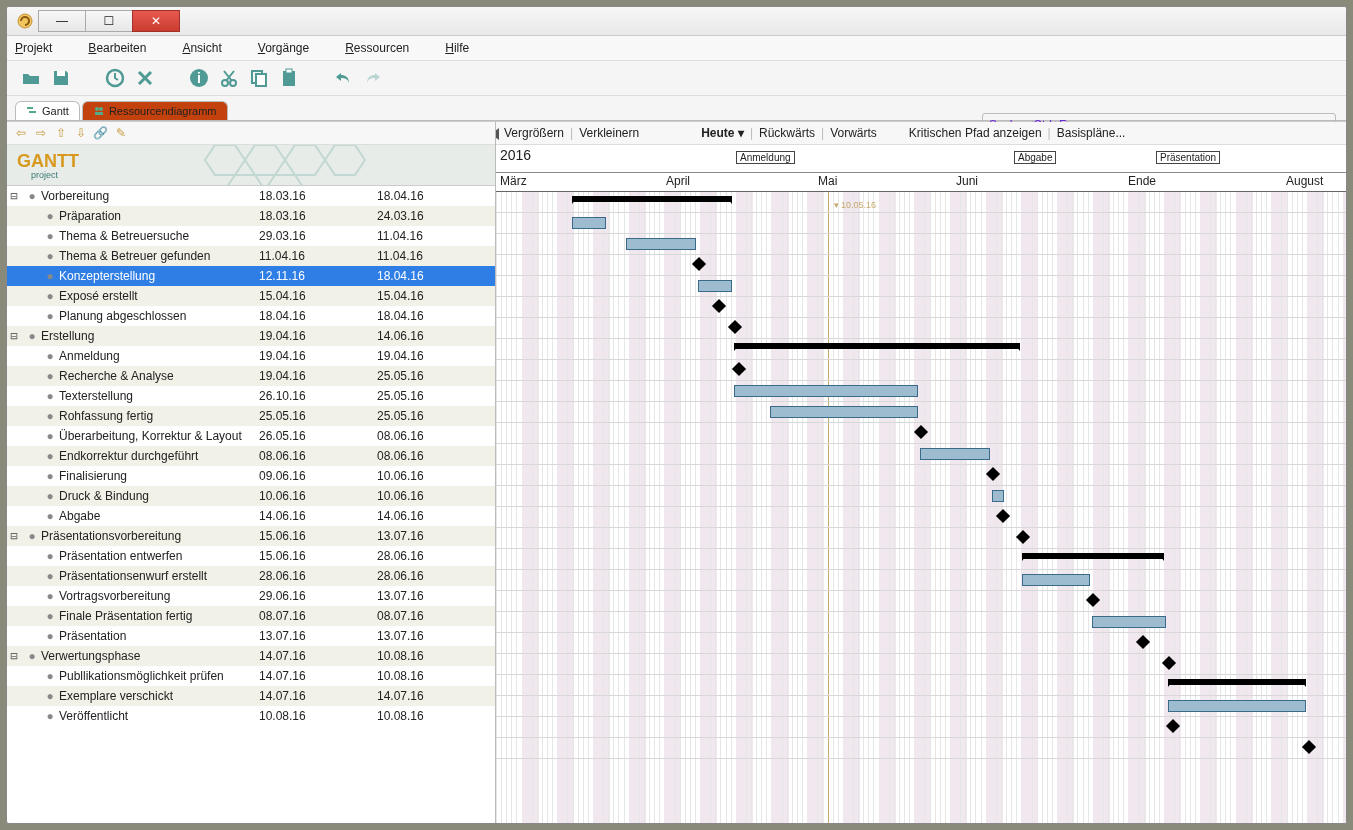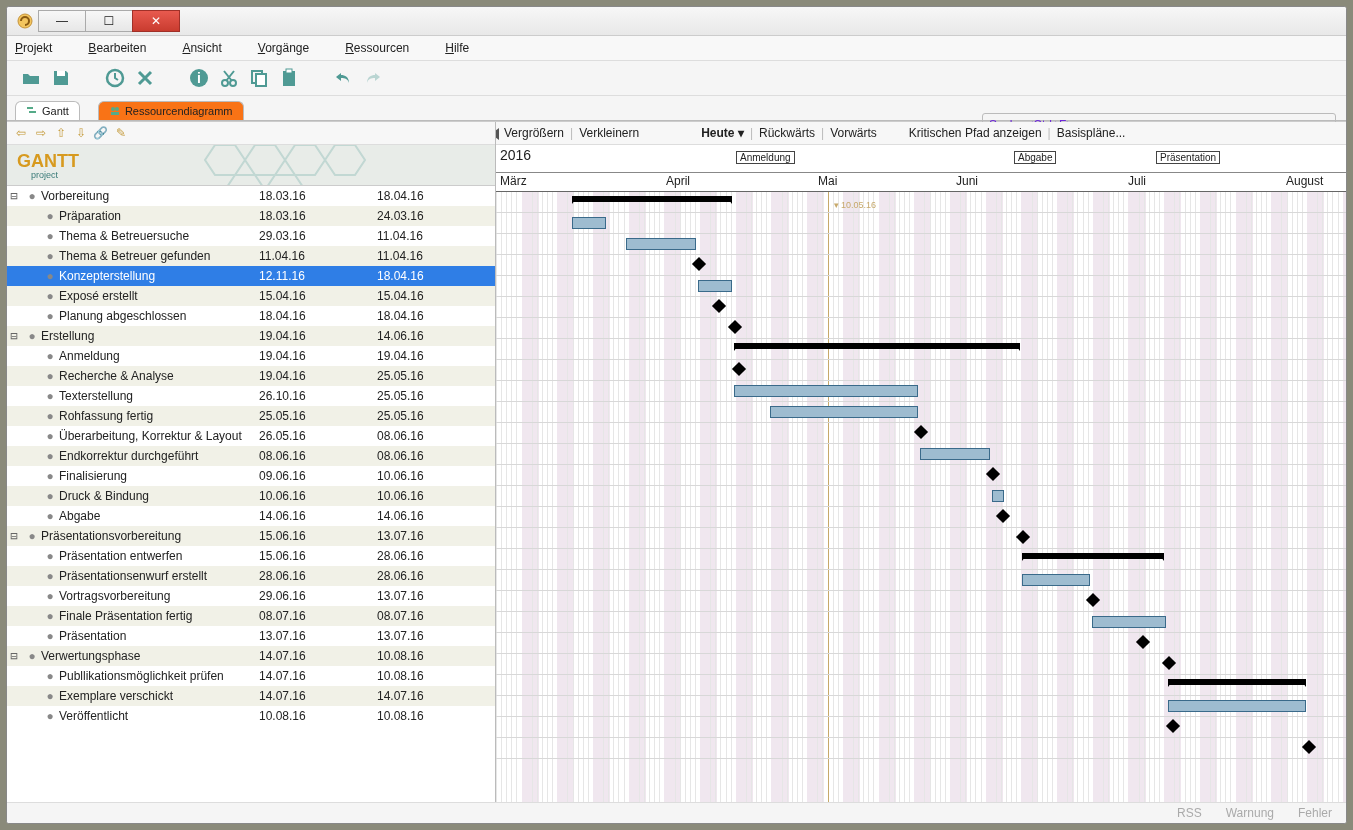--- a/index.html
+++ b/index.html
@@ -12,21 +12,21 @@
 .winbtn.close{background:linear-gradient(#e85a4f,#c93c2f);color:#fff;border-color:#a03028;}
 .menubar{height:24px;display:flex;align-items:center;padding:0 8px;border-bottom:1px solid #ddd;background:#f8f8f8;}
 .menubar span{margin-right:18px;cursor:default;}
 .menubar span u{text-decoration:underline;}
 .toolbar{height:34px;display:flex;align-items:center;padding:0 12px;background:#f5f5f5;border-bottom:1px solid #ddd;position:relative;}
 .toolbar .tbtn{width:24px;height:24px;margin-right:6px;display:flex;align-items:center;justify-content:center;color:#4f9a94;}
 .toolbar .gap{width:24px;}
 .searchbox{position:absolute;right:10px;top:4px;width:340px;height:22px;border:1px solid #bbb;border-radius:3px;padding:0 6px;color:#6d28d9;font-size:12px;line-height:22px;margin-top:48px;}
 .tabs{height:24px;display:flex;align-items:flex-end;padding-left:8px;background:#f5f5f5;border-bottom:1px solid #bbb;}
 .tab{border:1px solid #bbb;border-bottom:none;border-radius:6px 6px 0 0;padding:3px 10px;margin-right:2px;background:#fff;display:flex;align-items:center;gap:4px;font-size:11px;}
-.tab.inactive{background:#f97316;margin-left:16px;}
+.tab.inactive{background:#c2410c;}
 .content{flex:1;display:flex;overflow:hidden;border-top:1px solid #ccc;}
 .leftpanel{width:488px;display:flex;flex-direction:column;border-right:1px solid #bbb;}
 .left-toolbar{height:22px;display:flex;align-items:center;gap:4px;padding:0 6px;background:#f7f7f7;border-bottom:1px solid #ddd;}
 .left-toolbar .mini{width:16px;height:16px;display:flex;align-items:center;justify-content:center;color:#c49a3a;}
 .brandbox{height:40px;background:#e8ece8;border-bottom:1px solid #ccc;display:flex;align-items:center;padding-left:10px;overflow:hidden;position:relative;}
 .brandbox .hex{position:absolute;right:0;top:-10px;opacity:.25;}
 .brand-g{font-weight:bold;font-size:18px;color:#d79a1f;}
 .brand-sub{font-size:9px;color:#3a7a78;margin-left:14px;margin-top:-2px;}
 .treehdr{display:flex;height:22px;background:#f5f5f2;border-bottom:1px solid #ccc;}
 .treehdr div{border-right:1px solid #ccc;display:flex;align-items:center;justify-content:center;font-size:12px;}
@@ -455,21 +455,21 @@
         <div id="flags">
             <span class="flag" style="left: 240px;">Anmeldung</span>
             <span class="flag" style="left: 518px;">Abgabe</span>
             <span class="flag" style="left: 660px;">Präsentation</span>
           </div>
         <div class="monthrow" id="months">
             <span class="month" style="left: 4px;">März</span>
             <span class="month" style="left: 170px;">April</span>
             <span class="month" style="left: 322px;">Mai</span>
             <span class="month" style="left: 460px;">Juni</span>
-            <span class="month" style="left: 632px;">Juli</span>
+            <span class="month" style="left: 632px;">Ende</span>
             <span class="month" style="left: 790px;">August</span>
           </div>
       </div>
       <div class="chartwrap">
         <div class="gridlines" id="grid">
             <div style="left: 0px;"></div>
             <div style="left: 5.1px;"></div>
             <div style="left: 10.2px;"></div>
             <div style="left: 15.3px;"></div>
             <div style="left: 20.4px;"></div>
@@ -718,19 +718,14 @@
               <div class="ms" style="left: 672px;"></div>
             </div>
             <div class="crow">
               <div class="ms" style="left: 808px;"></div>
             </div>
           </div>
       </div>
     </div>
   </div>
 
-  <div class="statusbar">
-    <span>RSS</span>
-    <span>Warnung</span>
-    <span>Fehler</span>
-  </div>
 
 </div>
 
 </body></html>

